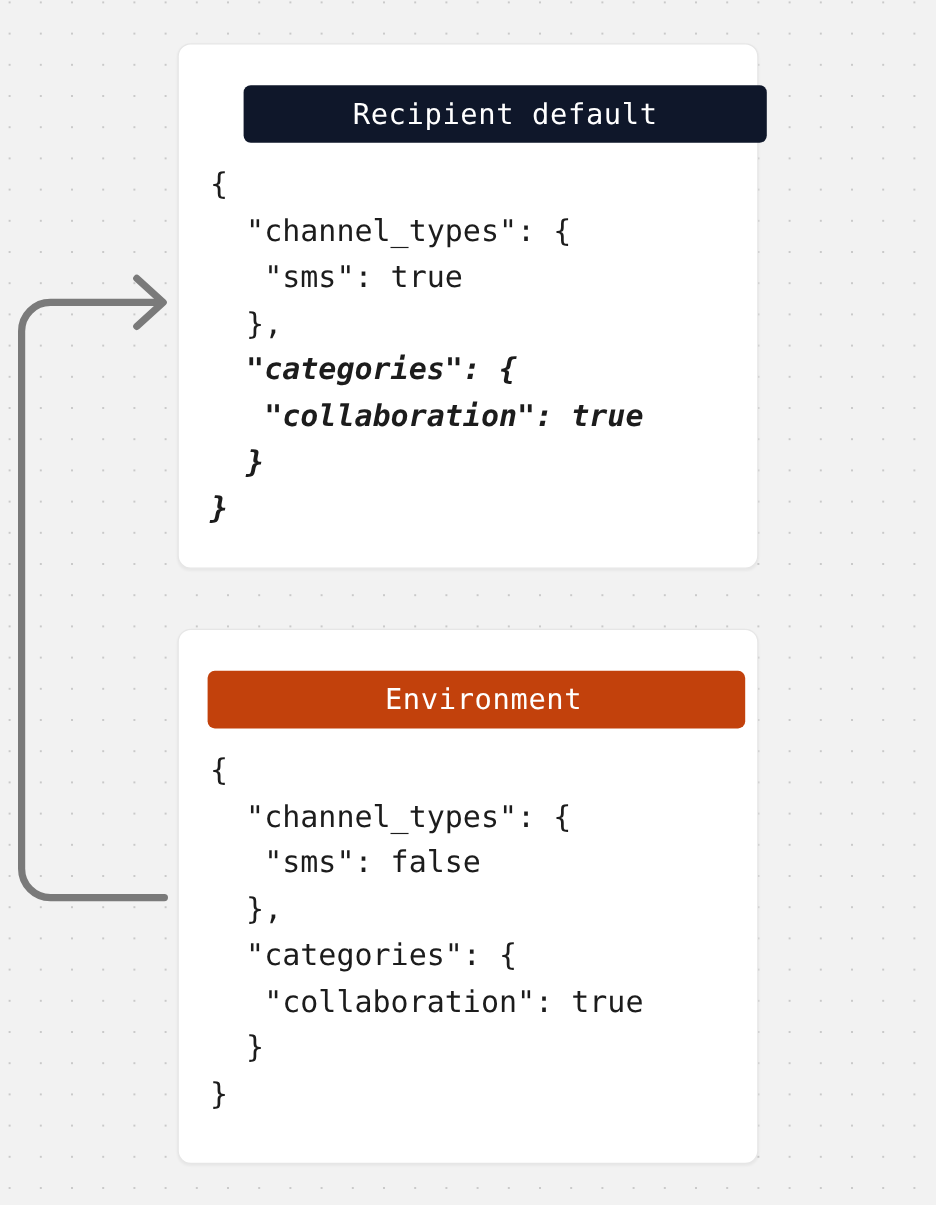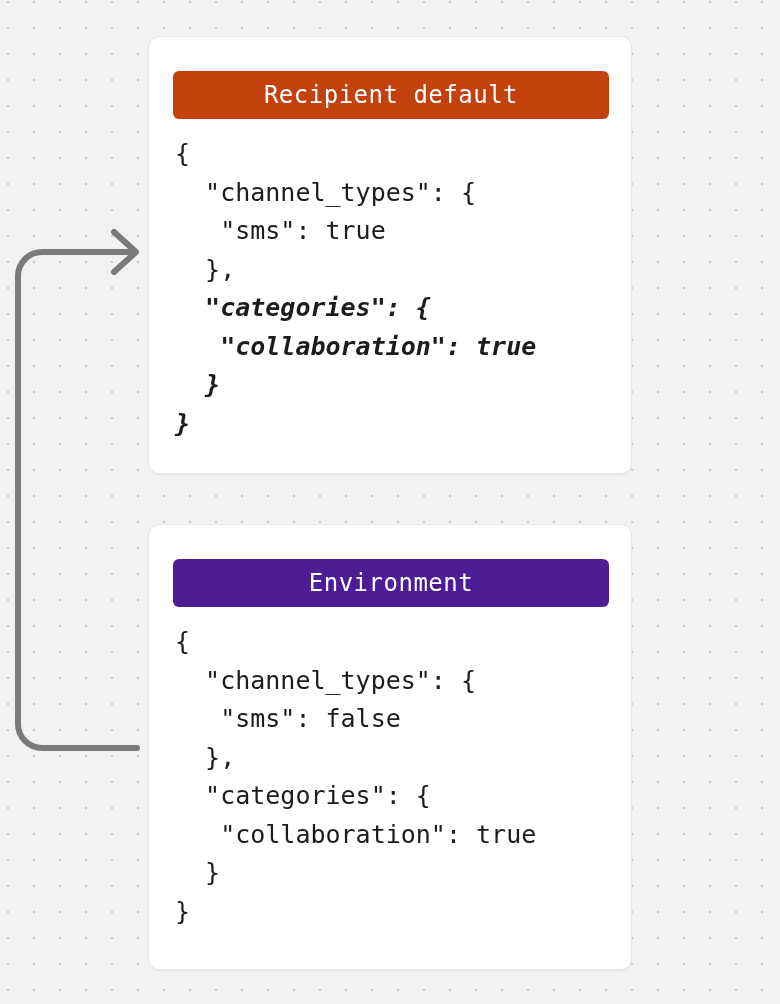--- a/index.html
+++ b/index.html
@@ -102,26 +102,26 @@
 <body>
 
 <div id="canvas">
 
   <svg id="connector" viewBox="0 0 780 1004" width="780" height="1004" aria-hidden="true">
     <path d="M 137 748 L 42 748 A 24 24 0 0 1 18 724 L 18 276 A 24 24 0 0 1 42 252 L 130 252" fill="none" stroke="#7a7a7a" stroke-width="6" stroke-linecap="round" stroke-linejoin="round"></path>
     <path d="M 114 232 L 136 252 L 114 272" fill="none" stroke="#7a7a7a" stroke-width="6" stroke-linecap="round" stroke-linejoin="round"></path>
   </svg>
 
   <div class="card" id="card-recipient-default">
-    <div class="card-banner banner-blue" style="background: #c2410c;">
+    <div class="card-banner banner-blue" style="background: #0f172a; margin-left: 30px;">
       <span class="card-banner-label" style="color: rgb(255, 255, 255);">Recipient default</span>
     </div>
     <pre class="card-body" id="body-recipient-default"><span class="json-line">{</span><span class="json-line">  "channel_types": {</span><span class="json-line">   "sms": true</span><span class="json-line">  },</span><span class="json-line diff">  "categories": {</span><span class="json-line diff">   "collaboration": true</span><span class="json-line diff">  }</span><span class="json-line diff">}</span></pre>
   </div>
 
   <div class="card" id="card-environment">
-    <div class="card-banner banner-green" style="background: #4c1d95;">
+    <div class="card-banner banner-green" style="background: #c2410c; padding-left: 12px;">
       <span class="card-banner-label" style="color: rgb(255, 255, 255);">Environment</span>
     </div>
     <pre class="card-body" id="body-environment"><span class="json-line">{</span><span class="json-line">  "channel_types": {</span><span class="json-line">   "sms": false</span><span class="json-line">  },</span><span class="json-line">  "categories": {</span><span class="json-line">   "collaboration": true</span><span class="json-line">  }</span><span class="json-line">}</span></pre>
   </div>
 
 </div>
 
 </body></html>

